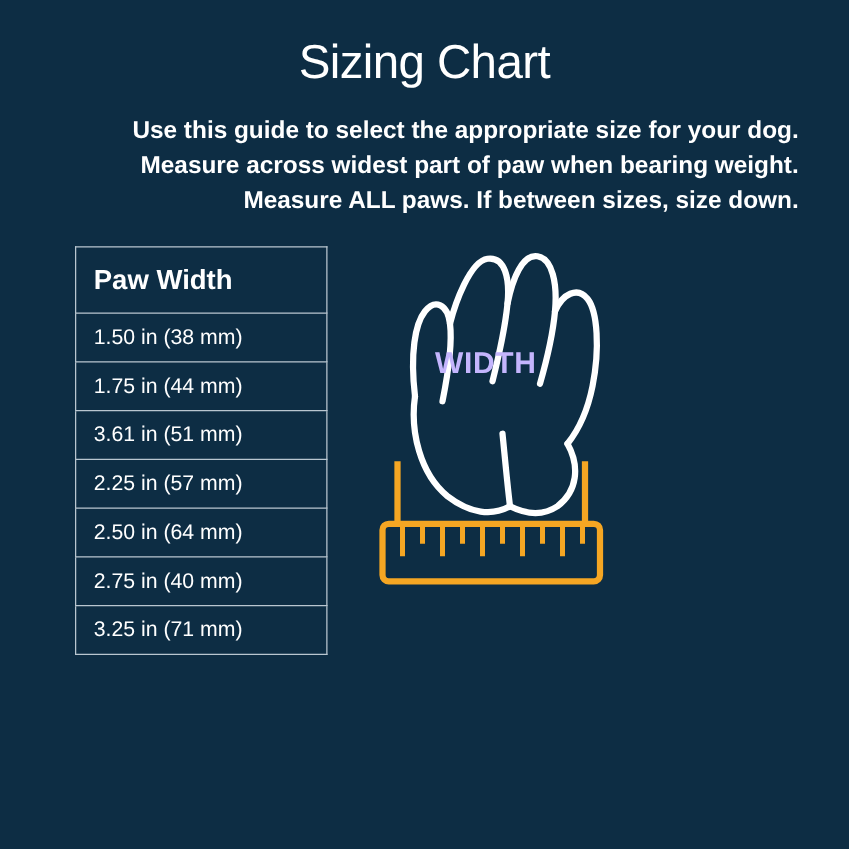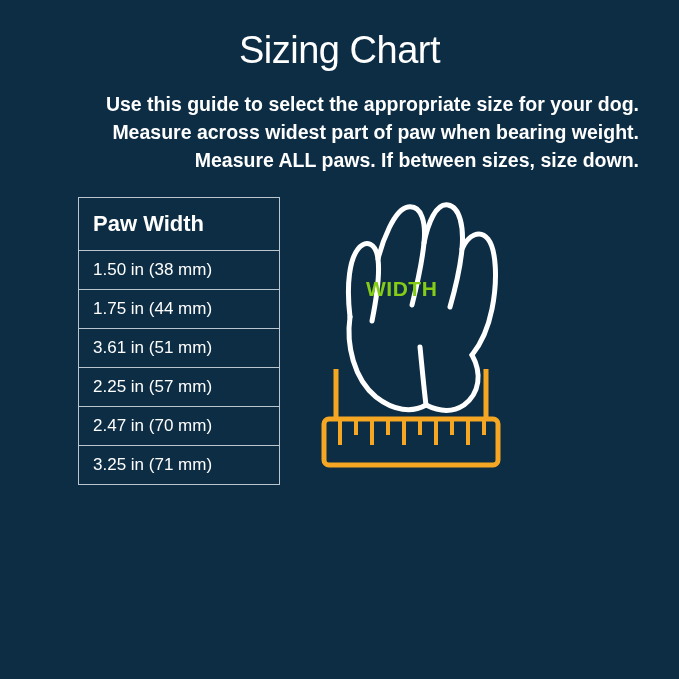--- a/index.html
+++ b/index.html
@@ -36,21 +36,21 @@
     margin: 18px 40px 0 40px;
     color: #ffffff;
   }
   .content {
     display: flex;
     flex-direction: row;
     align-items: flex-start;
     margin-top: 22px;
   }
   .table-wrap {
-    margin-left: 78px;
+    margin-left: 60px;
     width: 176px;
   }
   table.sizing {
     border-collapse: collapse;
     width: 202px;
   }
   table.sizing th,
   table.sizing td {
     border: 1px solid #b9c6d0;
     padding: 9px 0 9px 14px;
@@ -72,24 +72,24 @@
     width: 220px;
     height: 300px;
   }
   .illus svg {
     display: block;
   }
   .width-label {
     position: absolute;
     left: 46px;
     top: 80px;
-    font-size: 21px;
+    font-size: 24px;
     font-weight: bold;
     letter-spacing: 0.5px;
-    color: #84cc16;
+    color: #c4b5fd;
   }
 </style>
 </head>
 <body>
 
 <div class="page">
 
   <h1 class="title">Sizing Chart</h1>
 
   <p class="subtitle">Use this guide to select the appropriate size for your dog. Measure across widest part of paw when bearing weight. Measure ALL paws. If between sizes, size down.</p>
@@ -110,21 +110,24 @@
           <tr>
             <td>1.75 in (44 mm)</td>
           </tr>
           <tr>
             <td>3.61 in (51 mm)</td>
           </tr>
           <tr>
             <td>2.25 in (57 mm)</td>
           </tr>
           <tr>
-            <td>2.47 in (70 mm)</td>
+            <td>2.50 in (64 mm)</td>
+          </tr>
+          <tr>
+            <td>2.75 in (40 mm)</td>
           </tr>
           <tr>
             <td>3.25 in (71 mm)</td>
           </tr>
         </tbody>
       </table>
     </div>
 
     <div class="illus">
       <svg width="220" height="300" viewBox="0 0 220 300">

